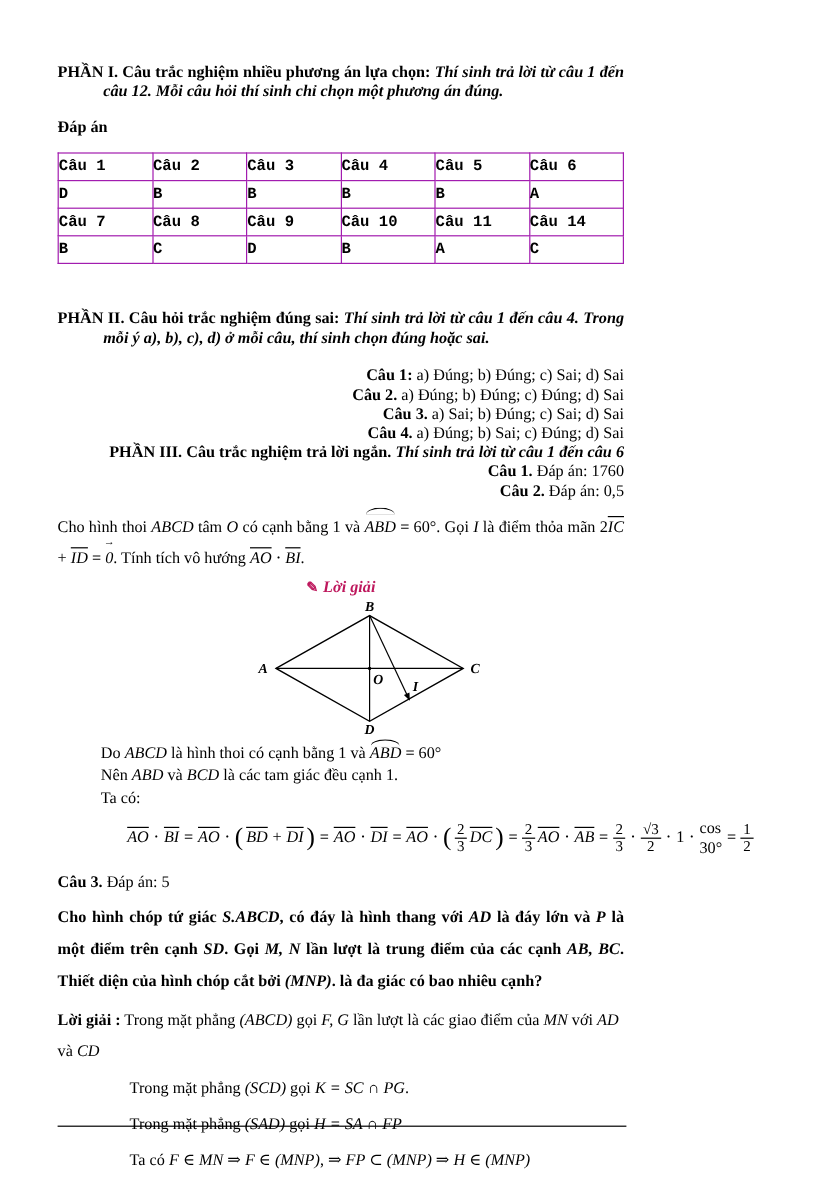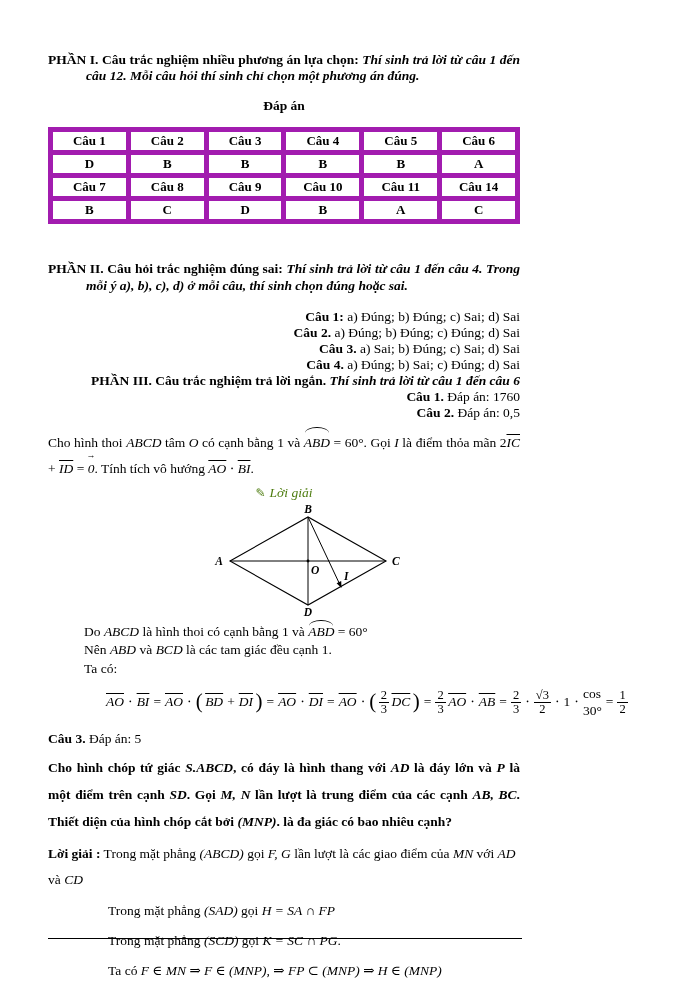--- a/index.html
+++ b/index.html
@@ -6,41 +6,41 @@
   * { box-sizing:border-box; }
   .page {
     width:566px; height:982px; position:relative; background:#fff;
     padding:52px 46px 0 48px; color:#000;
     font-family:"Liberation Serif","DejaVu Serif",serif;
     font-size:13.5px; line-height:1.2;
   }
   p { margin:0; }
   .bi { font-weight:700; font-style:italic; }
   .hang { padding-left:38px; text-indent:-38px; text-align:justify; line-height:1.22; }
-  .mt-title { margin-top:13px; font-weight:700; text-align:center; }
+  .mt-title { margin-top:13px; font-weight:700; }
 
   table.anskey { border-collapse:collapse; margin:13px auto 0 auto; }
-  .anskey td { border:5px solid #a21caf; width:79px; height:23px; text-align:center;
-               font-weight:700; font-size:13px; padding:0; }
+  .anskey td { border:1px solid #a21caf; width:79px; height:23px; 
+               font-weight:700; font-size:13px; padding:0;font-family:Liberation Mono, monospace; }
 
   .sec2 { margin-top:37px; }
   .answers { margin-top:15px; }
   .answers p { line-height:1.18;text-align:right; }
 
   .prob { margin-top:9px; line-height:1.95; text-align:justify; }
   .mi  { font-style:italic; }
   .ov  { font-style:italic; text-decoration:overline; }
   .hat { font-style:italic; position:relative; display:inline-block; }
   .hat::before { content:""; position:absolute; left:1px; right:1px; top:-3px; height:5px;
                  border-top:1.2px solid #000; border-radius:50% 50% 0 0 / 100% 100% 0 0; }
   .vec { font-style:italic; position:relative; display:inline-block; }
   .vec::after { content:"→"; position:absolute; left:50%; transform:translateX(-50%);
                 top:-0.95em; font-size:9px; font-style:normal; }
 
-  .loigiai { text-align:center; margin-top:3px; color:#4d7c0f; font-weight:400; font-style:italic; }
+  .loigiai { text-align:center; margin-top:3px; color:#be185d; font-weight:700; font-style:italic; }
   .lg-icon { font-style:normal; margin-right:4px; font-size:12px; }
 
   .figure { text-align:center; margin-top:3px; margin-left:52px; }
   .vlabel { font-family:"Liberation Serif","DejaVu Serif",serif; font-size:11.5px;
             font-weight:700; font-style:italic; }
 
   .solline { margin-left:36px; line-height:1.38; }
 
   .eqline { margin:8px 0 0 58px; display:flex; align-items:center; gap:2.5px; font-size:13.5px; }
   .eqline .op { padding:0 1.5px; }
@@ -193,20 +193,20 @@
         <span class="den">2</span>
       </span>
   </div>
 
   <p class="cau3"><b>Câu 3.</b><span> Đáp án: 5</span></p>
 
   <p class="prob2"><span>Cho hình chóp tứ giác </span><span class="mi">S.ABCD</span><span>, có đáy là hình thang với </span><span class="mi">AD</span><span> là đáy lớn và </span><span class="mi">P</span><span> là một điểm trên cạnh </span><span class="mi">SD</span><span>. Gọi </span><span class="mi">M, N</span><span> lần lượt là trung điểm của các cạnh </span><span class="mi">AB, BC</span><span>. Thiết diện của hình chóp cắt bởi </span><span class="mi">(MNP)</span><span>. là đa giác có bao nhiêu cạnh?</span></p>
 
   <p class="lgline"><b>Lời giải :</b><span> Trong mặt phẳng </span><span class="mi">(ABCD)</span><span> gọi </span><span class="mi">F, G</span><span> lần lượt là các giao điểm của </span><span class="mi">MN</span><span> với </span><span class="mi">AD</span><span> và </span><span class="mi">CD</span></p>
 
+  <p class="sub"><span>Trong mặt phẳng </span><span class="mi">(SCD)</span><span> gọi </span><span class="mi">K = SC ∩ PG</span><span>.</span></p>
+
   <p class="sub"><span>Trong mặt phẳng </span><span class="mi">(SAD)</span><span> gọi </span><span class="mi">H = SA ∩ FP</span></p>
-
-  <p class="sub"><span>Trong mặt phẳng </span><span class="mi">(SCD)</span><span> gọi </span><span class="mi">K = SC ∩ PG</span><span>.</span></p>
 
   <p class="sub"><span>Ta có </span><span class="mi">F ∈ MN ⇒ F ∈ (MNP)</span><span>, </span><span class="mi">⇒ FP ⊂ (MNP) ⇒ H ∈ (MNP)</span></p>
 
   <div class="footer-line"></div>
 </div>
 
 </body></html>

